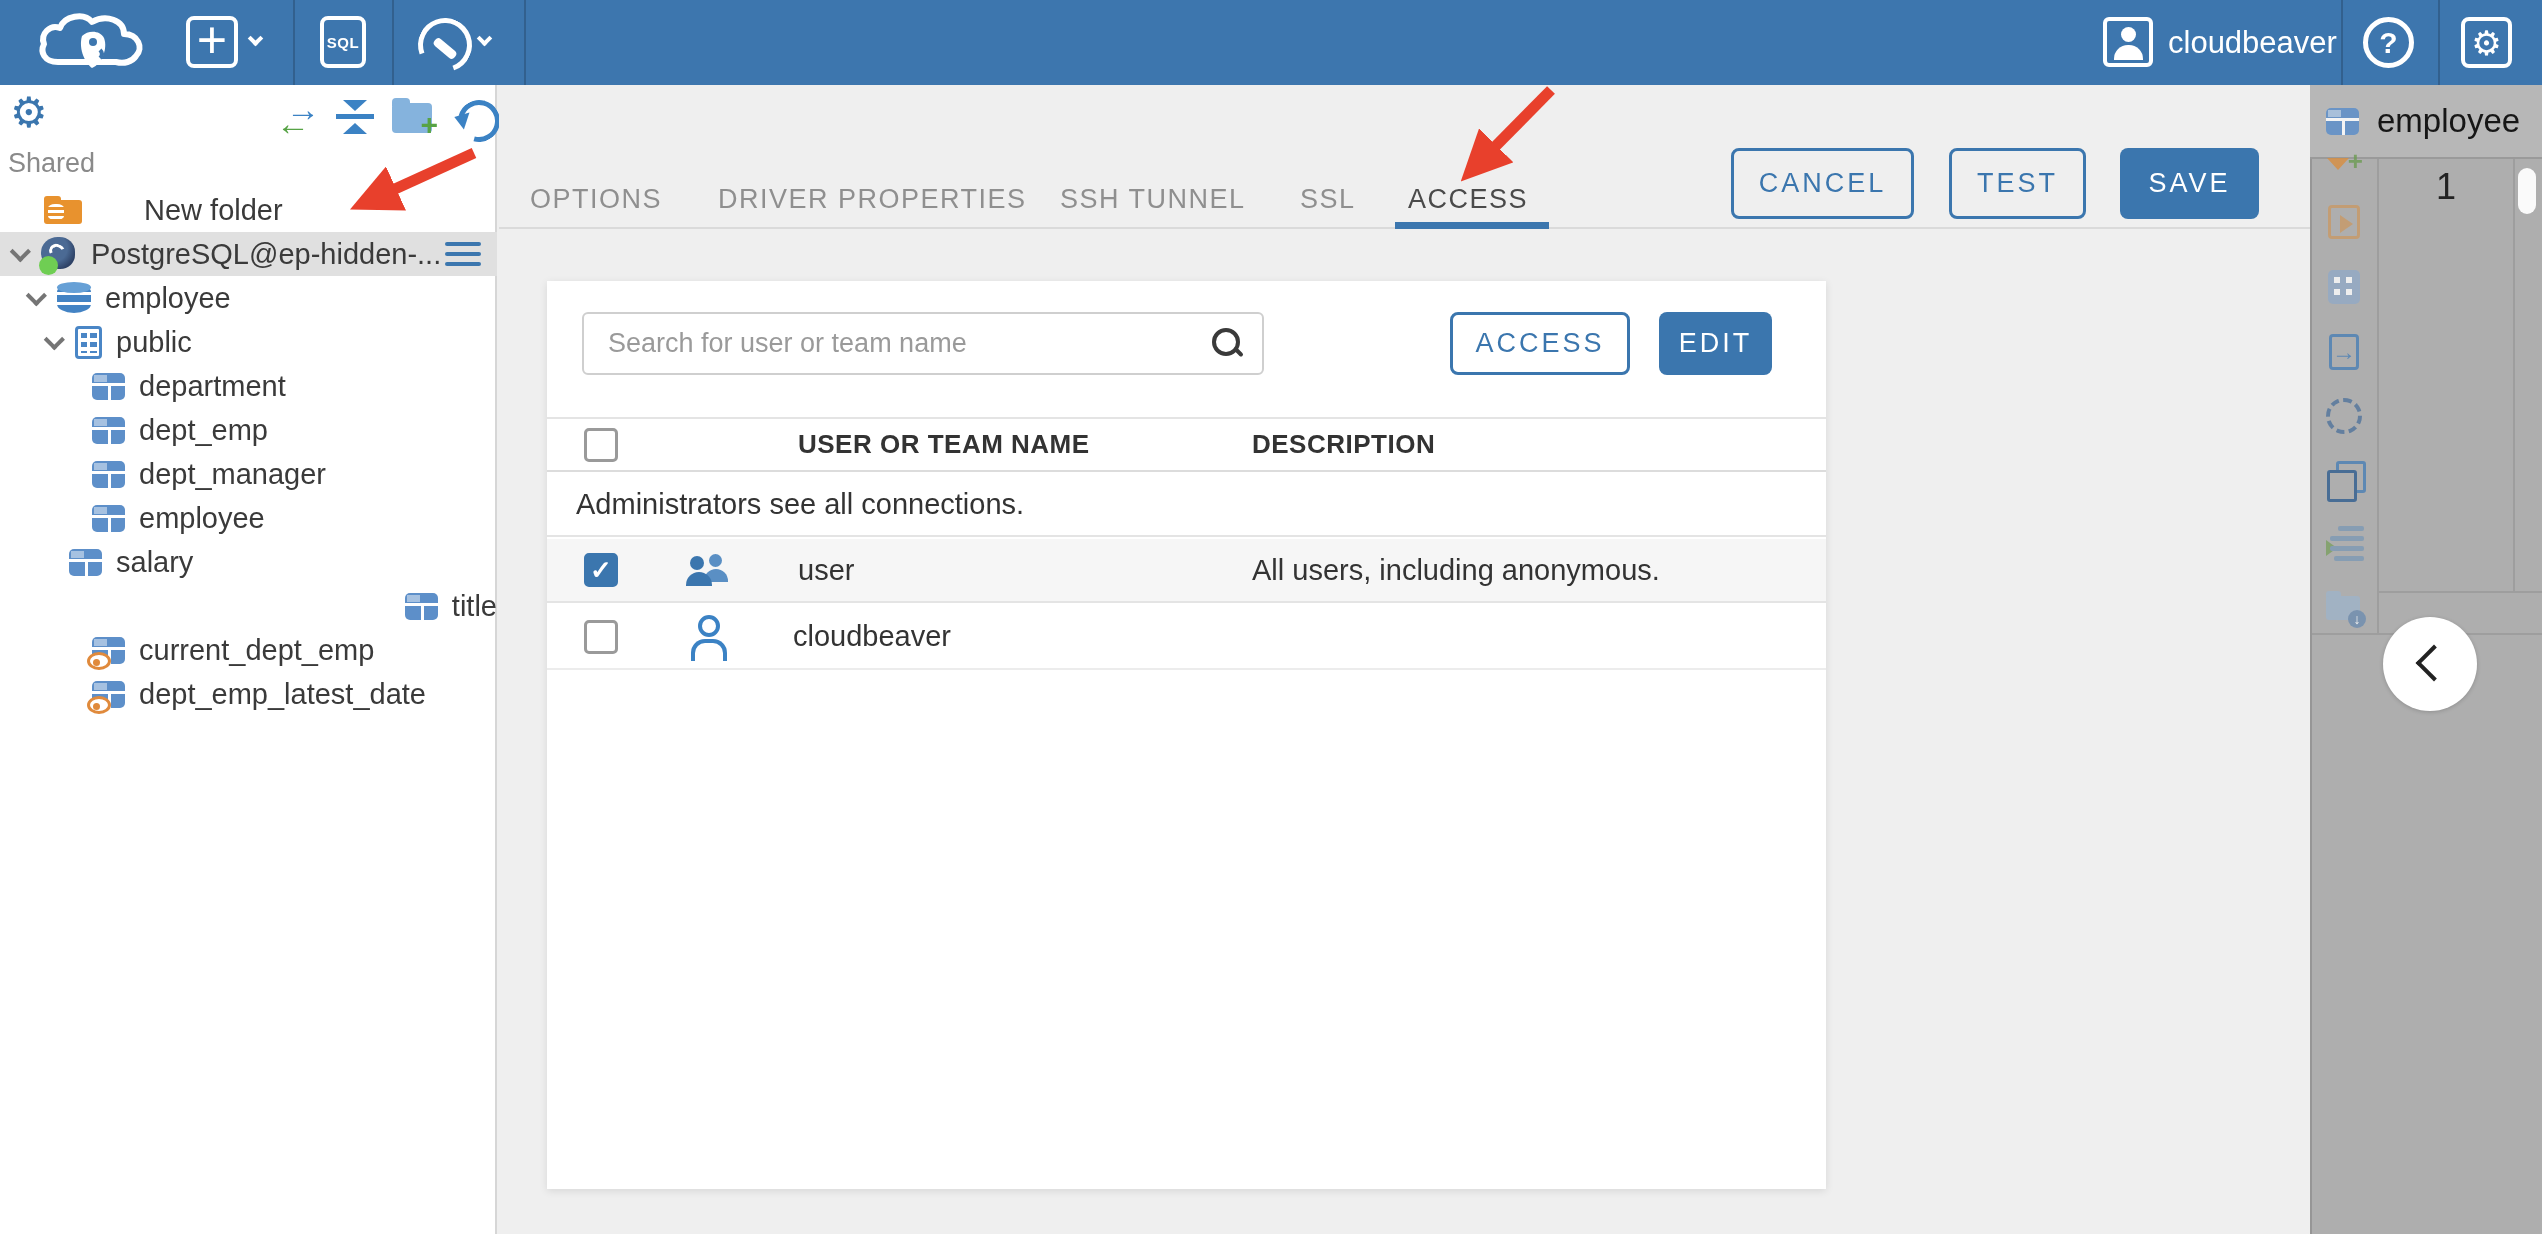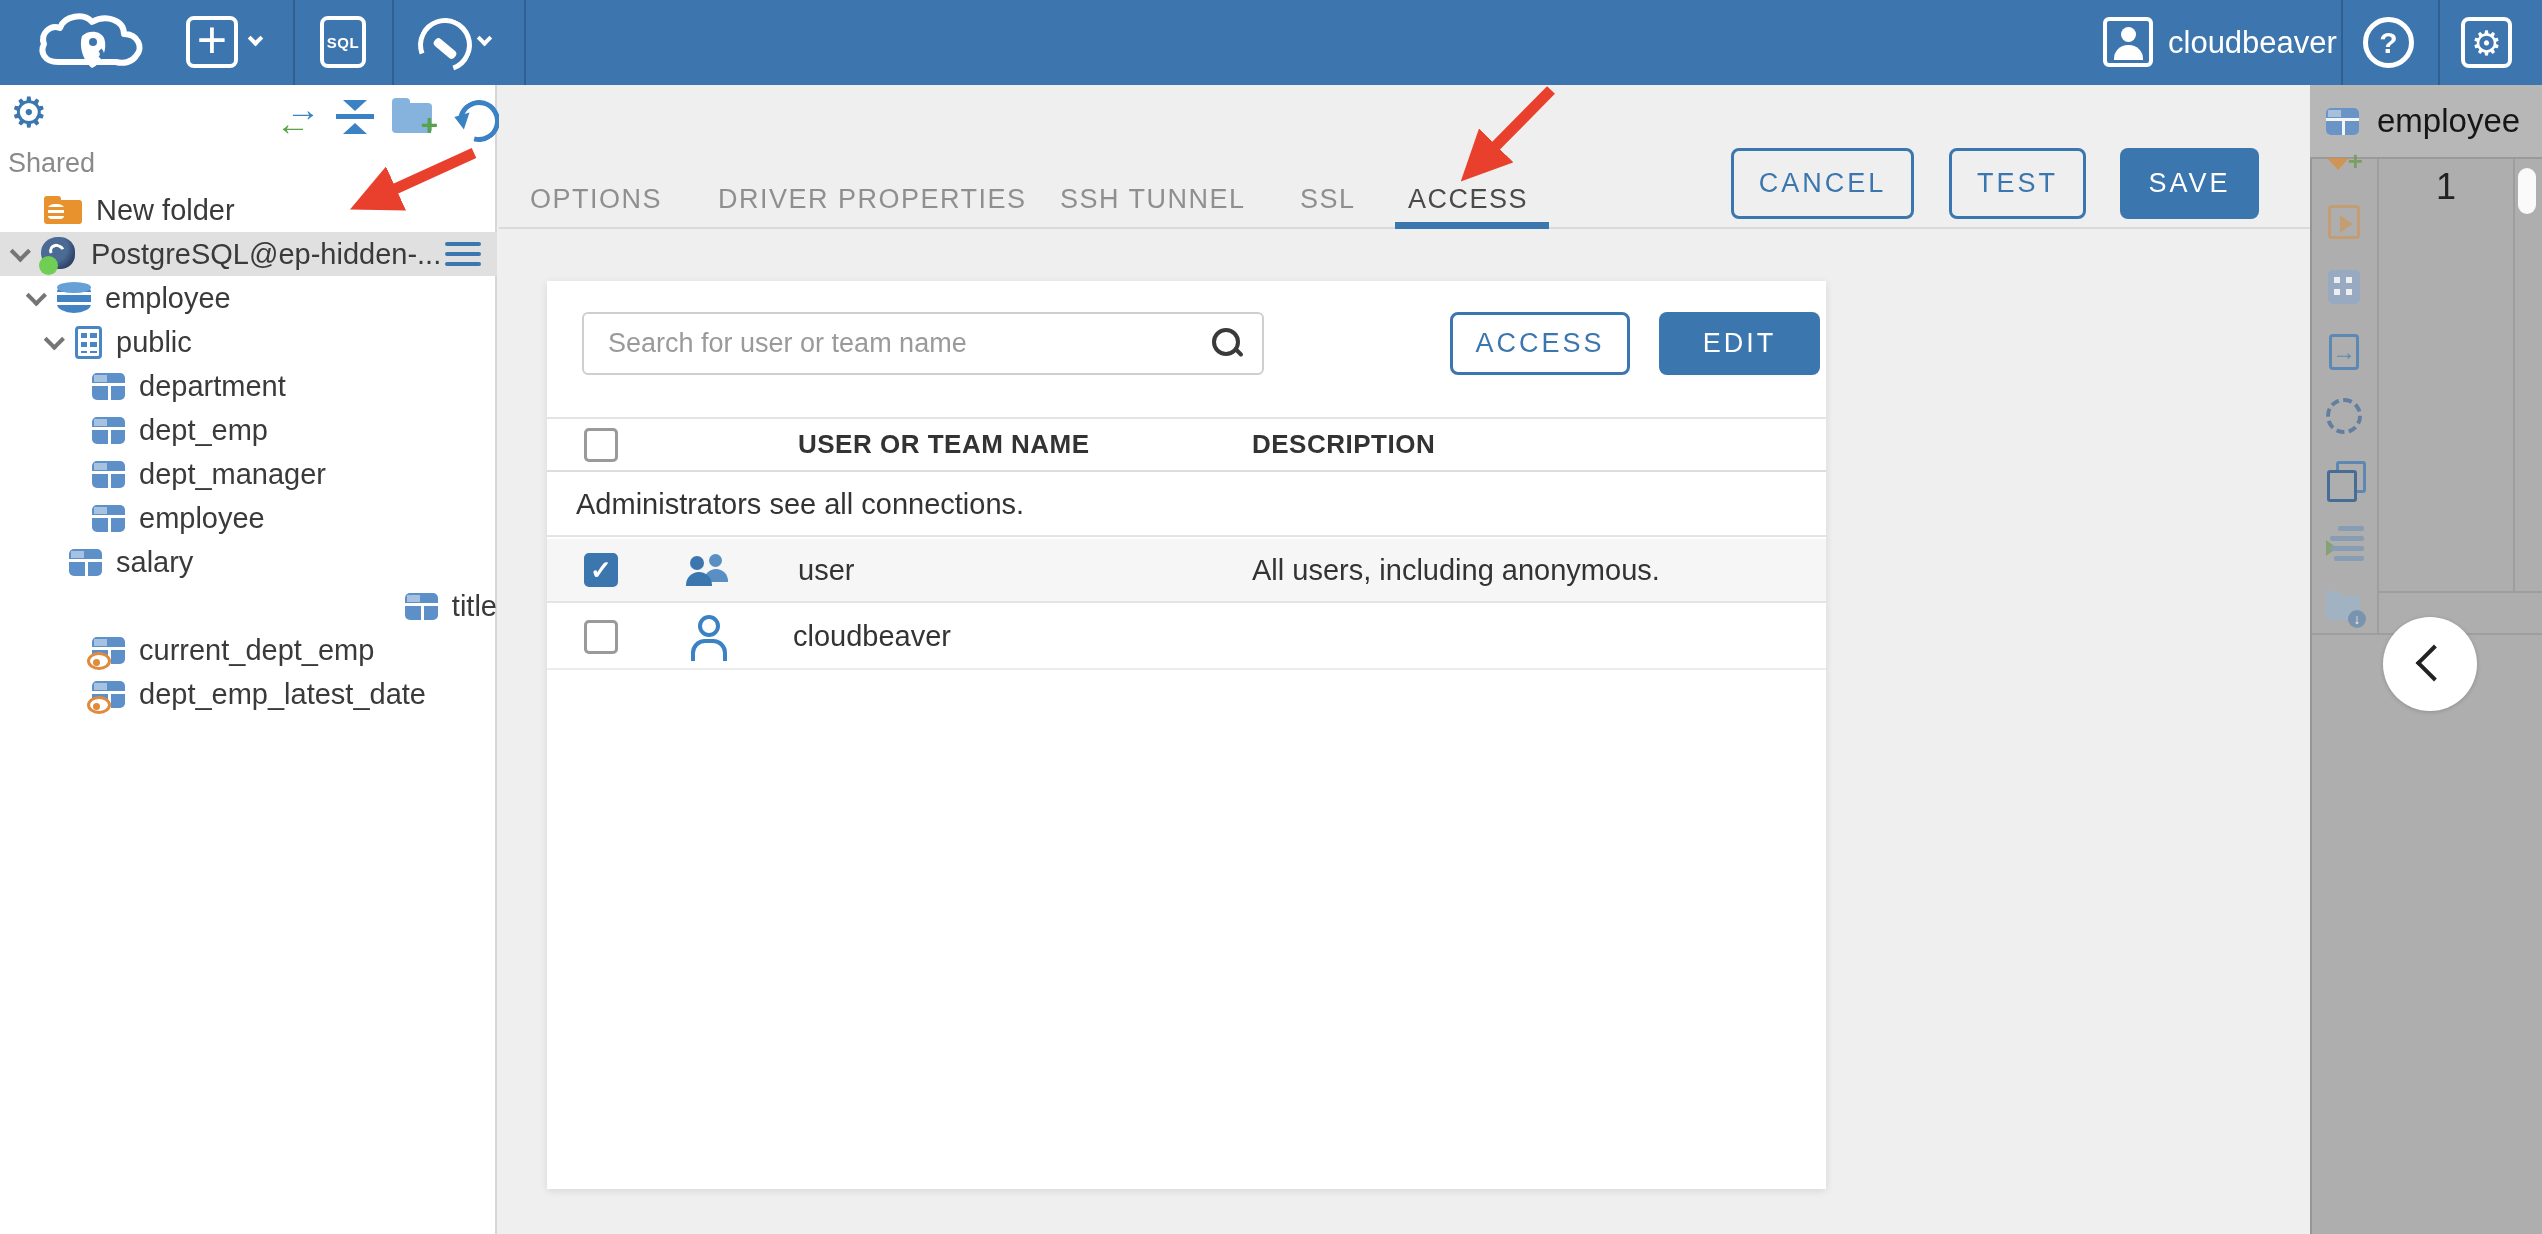--- a/index.html
+++ b/index.html
@@ -209,21 +209,21 @@
     </div>
   <div class="i-folderadd">
     <span class="tab"></span>
       <span class="body"></span>
       <span class="plus">+</span>
   </div>
   <div class="i-refresh"></div>
 
   <div class="sb-section">Shared</div>
 
-  <div class="trow" style="top:188px;padding-left:44px;">
+  <div class="trow" style="top:188px;padding-left:44px;gap:48px;">
     <span class="i-folder">
         <span class="t"></span>
         <span class="b"></span>
         <span class="db"></span>
       </span>
     <span class="tlabel">New folder</span>
   </div>
 
   <div class="trow sel" style="top:232px;padding-left:10px;">
     <span class="tchev"></span>
@@ -299,21 +299,21 @@
   <div class="btn outline" style="left:1949px;top:148px;width:137px;height:71px;">TEST</div>
   <div class="btn fill" style="left:2120px;top:148px;width:139px;height:71px;">SAVE</div>
 
   <div class="card"></div>
 
   <div class="search-wrap">
     <input class="search-input" type="text" placeholder="Search for user or team name" style="">
     <span class="i-search"></span>
   </div>
   <div class="btn outline" style="left:1450px;top:312px;width:180px;height:63px;background:#fff;">ACCESS</div>
-  <div class="btn fill" style="left:1659px;top:312px;width:161px;height:63px;">EDIT</div>
+  <div class="btn fill" style="left:1659px;top:312px;width:113px;height:63px;">EDIT</div>
 
   <div class="grid-row hdr-row">
     <span class="checkbox"></span>
     <span class="cell col-head" style="left:251px;">USER OR TEAM NAME</span>
     <span class="cell col-head" style="left:705px;">DESCRIPTION</span>
   </div>
 
   <div class="grid-row info-row">
     <span class="cell cell-text" style="left:29px;">Administrators see all connections.</span>
   </div>

